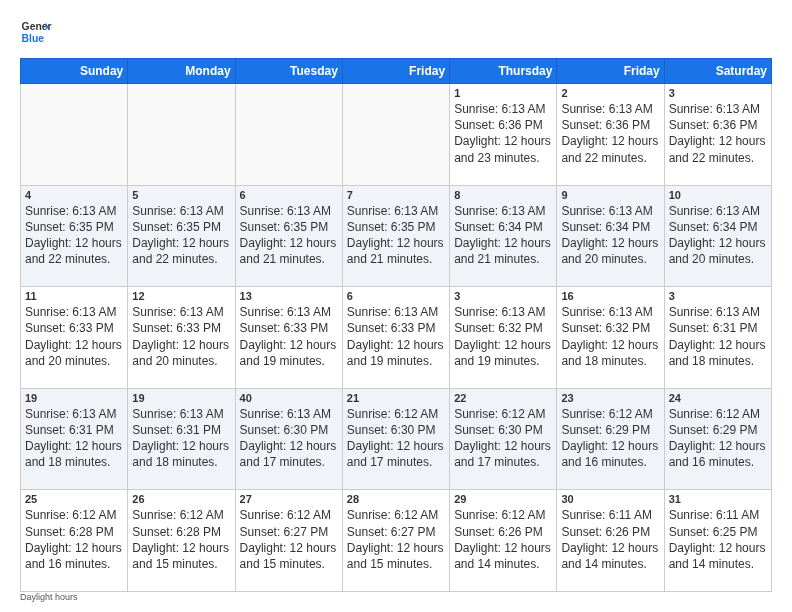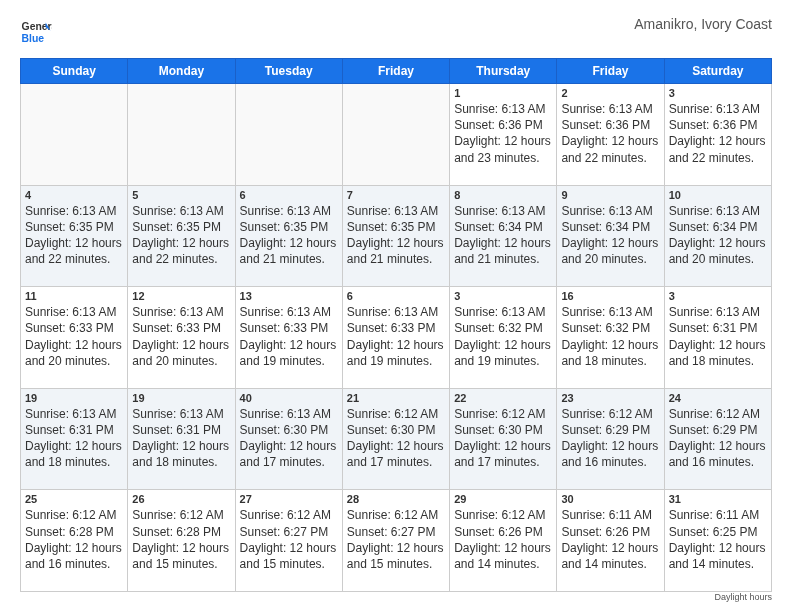--- a/index.html
+++ b/index.html
@@ -52,21 +52,21 @@
       width: 100%;
       table-layout: fixed;
     }
     .calendar th {
       background: #1a73e8;
       color: #fff;
       font-size: 12px;
       font-weight: bold;
       padding: 5px 4px;
       border: 1px solid #1a60c8;
-      text-align: center;
+      text-align: right;
     }
     .calendar td {
       border: 1px solid #ccc;
       vertical-align: top;
       padding: 3px 4px;
       font-size: 9.5px;
       color: #333;
       height: 88px;
       background: #fff;
     }
@@ -83,37 +83,36 @@
       display: block;
     }
     .day-info {
       font-size: 12px;
       line-height: 1.35;
       color: #333;
     }
     .footer {
       font-size: 9px;
       color: #555;
-      text-align: right;
+      text-align: left;
     }
   </style>
 </head>
 <body>
 
 <div class="page">
   <div class="header">
     <div class="logo">
       <svg class="logo-icon" viewBox="0 0 40 40">
         <text x="2" y="18" font-size="13" font-weight="bold" fill="#333" font-family="Arial">General</text>
         <text x="2" y="32" font-size="13" font-weight="bold" fill="#1a73e8" font-family="Arial">Blue</text>
         <polygon points="32,8 38,18 32,14" fill="#1a73e8"></polygon>
       </svg>
     </div>
     <div class="title-block">
-      <div class="subtitle">Amanikro, Ivory Coast</div>
     </div>
   </div>
 
   <table class="calendar">
     <thead>
       <tr id="days-header">
           <th>Sunday</th>
           <th>Monday</th>
           <th>Tuesday</th>
           <th>Friday</th>

